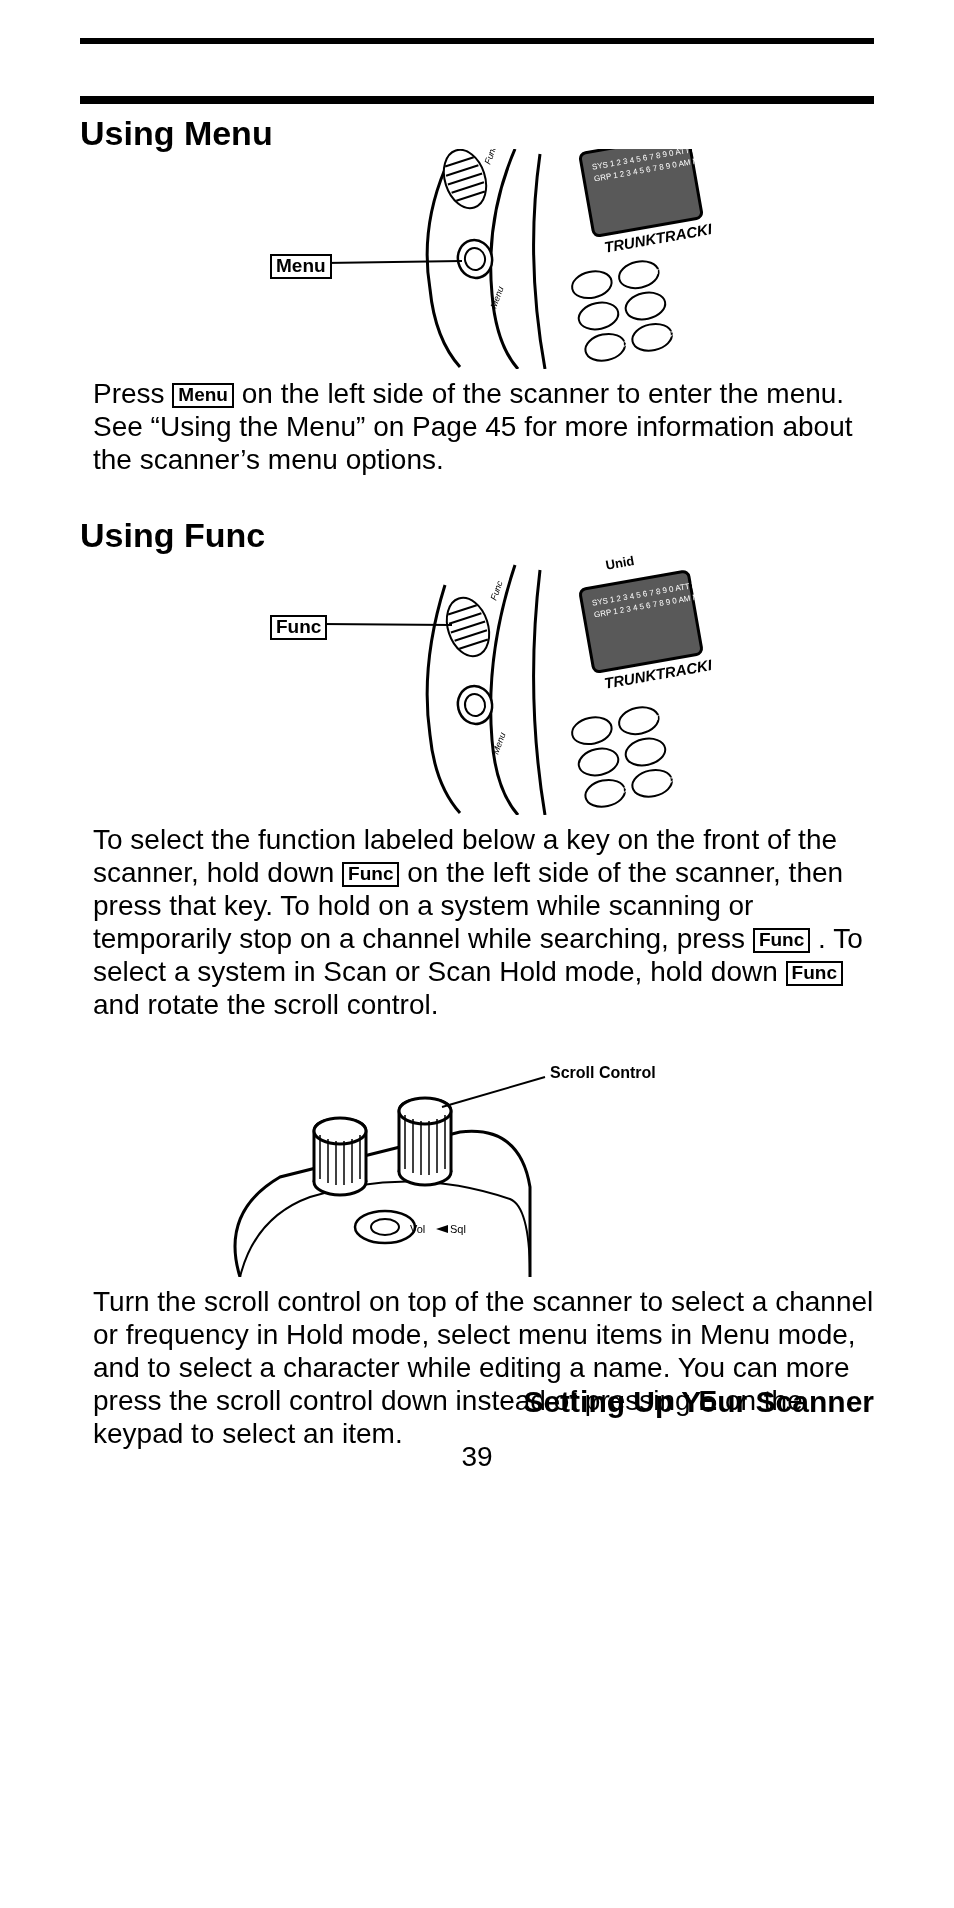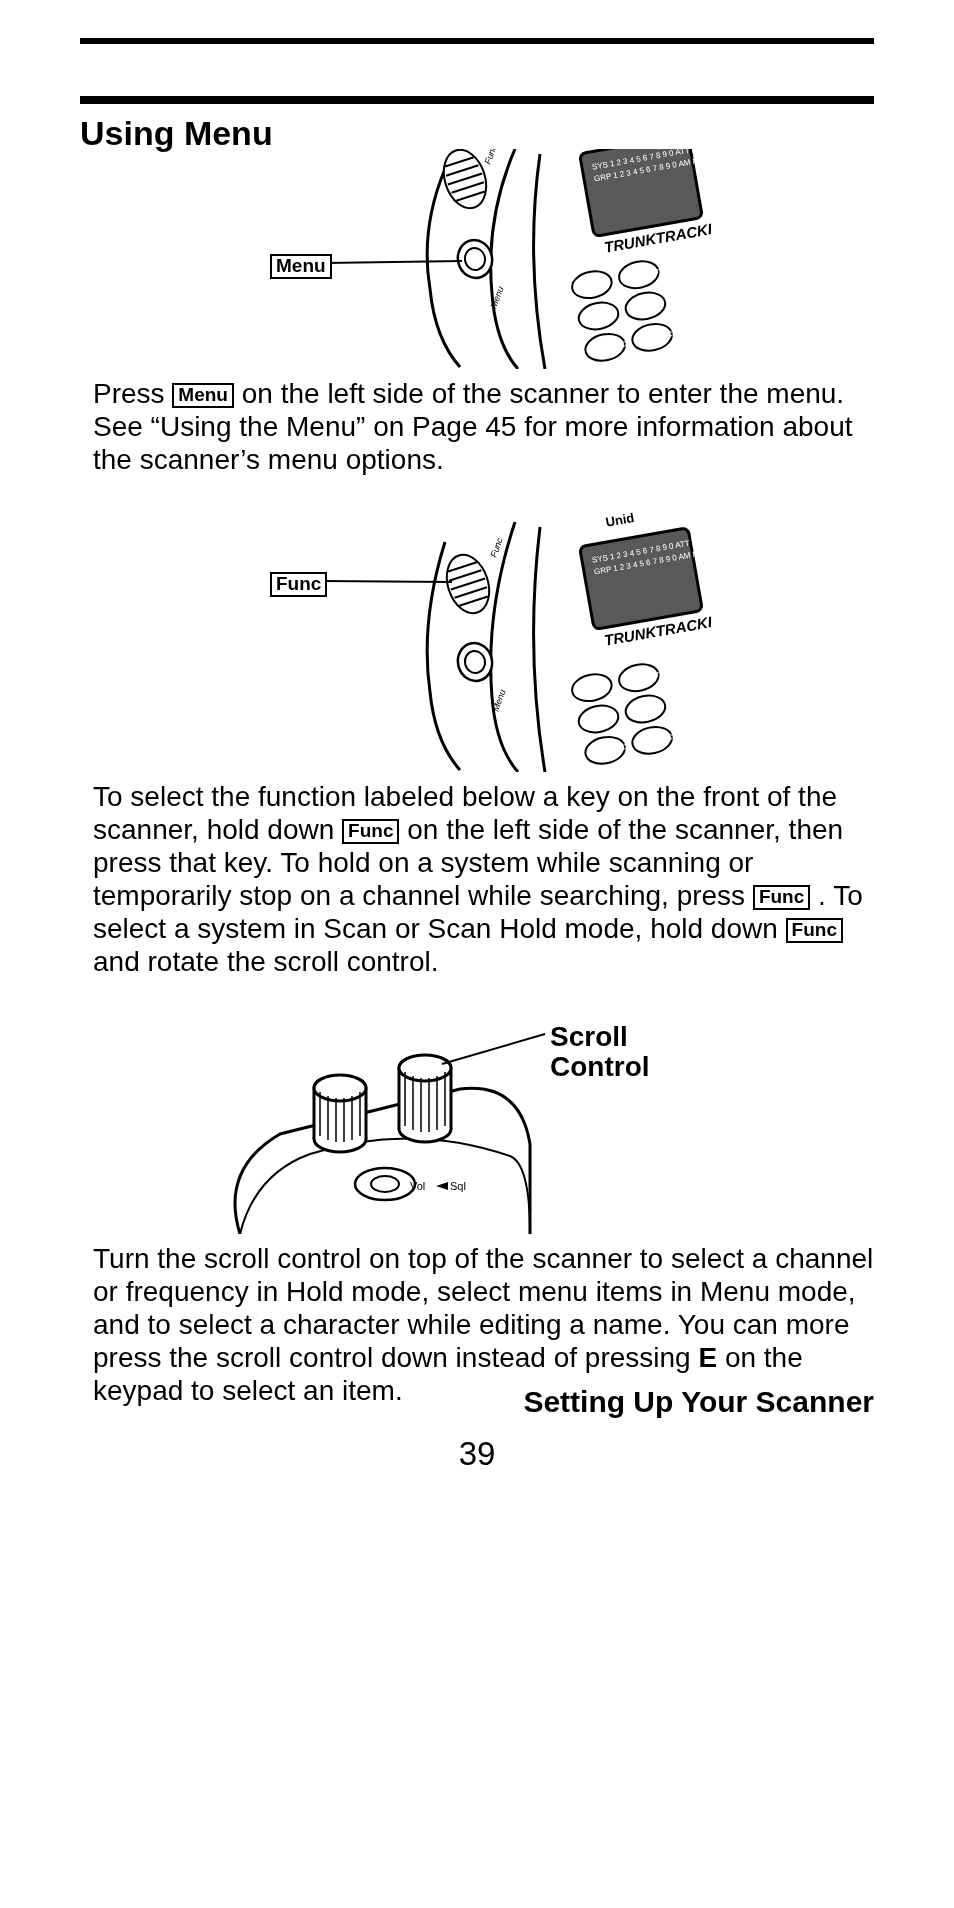--- a/index.html
+++ b/index.html
@@ -61,39 +61,39 @@
     position: absolute;
     border: 2px solid #000;
     font-size: 19px;
     font-weight: bold;
     padding: 0 4px;
     background: #fff;
     line-height: 1.1;
   }
   .fig-label-plain {
     position: absolute;
-    font-size: 28px;
+    font-size: 16px;
     font-weight: bold;
     line-height: 1.05;
   }
   .footer-title {
     position: absolute;
     right: 80px;
     bottom: 110px;
     font-size: 30px;
     font-weight: bold;
     font-family: "Trebuchet MS", Arial, sans-serif;
   }
   .page-number {
     position: absolute;
     left: 0;
     right: 0;
     bottom: 56px;
     text-align: center;
-    font-size: 33px;
+    font-size: 28px;
   }
 </style>
 </head>
 <body>
 
 <div class="page">
 
   <div class="hr-thick"></div>
   <div class="hr-thick2"></div>
 
@@ -150,20 +150,21 @@
         <text x="50" y="46" font-size="11" stroke="none">4</text>
         <text x="50" y="78" font-size="11" stroke="none">7</text>
       </g>
     </svg>
   </div>
 
   <p class="body-text">
     <span>Press </span><span class="key-box">Menu</span><span> on the left side of the scanner to enter the menu. See “Using the Menu” on Page 45 for more information about the scanner’s menu options.</span>
   </p>
 
+  <div class="section-title">Using Func</div>
 
   <div class="fig" style="width:540px; height:260px; margin-left:190px; margin-top:-4px;">
     <div class="fig-label" style="left:0px; top:60px;">Func</div>
     <svg width="540" height="260" viewBox="0 0 540 260">
 
       <path d="M175 30 Q150 110 160 180 Q165 230 190 258" fill="none" stroke="#000" stroke-width="3"></path>
       <path d="M245 10 Q215 100 222 185 Q226 235 248 260" fill="none" stroke="#000" stroke-width="3"></path>
 
       <g transform="translate(198,72) rotate(-18)">
         <ellipse cx="0" cy="0" rx="20" ry="30" fill="#fff" stroke="#000" stroke-width="2"></ellipse>

